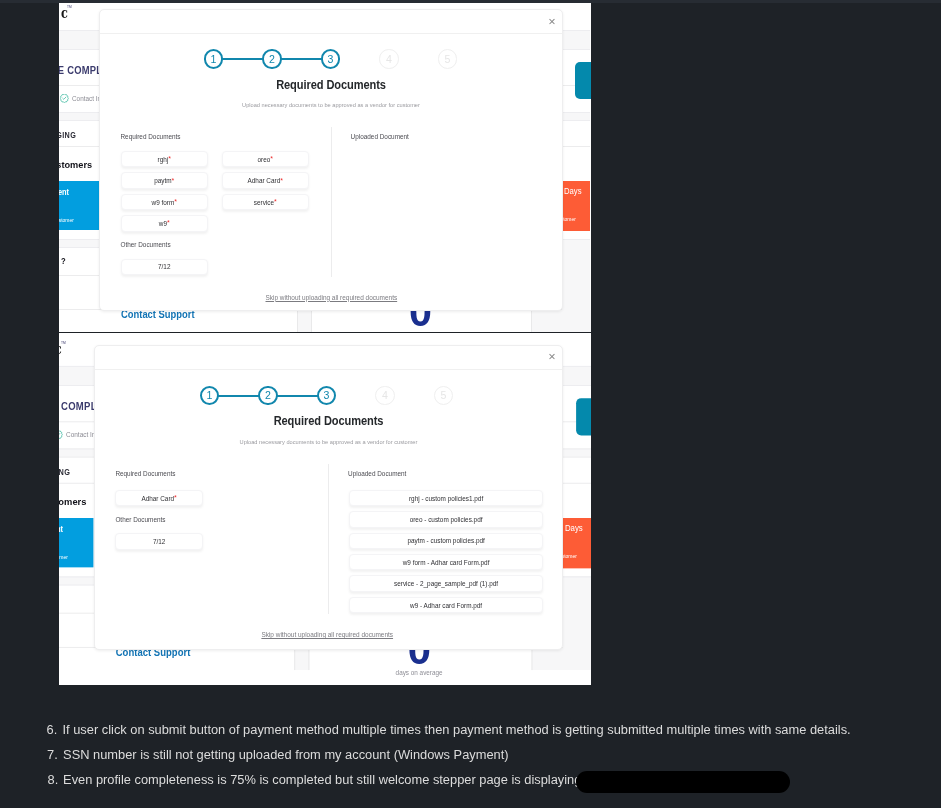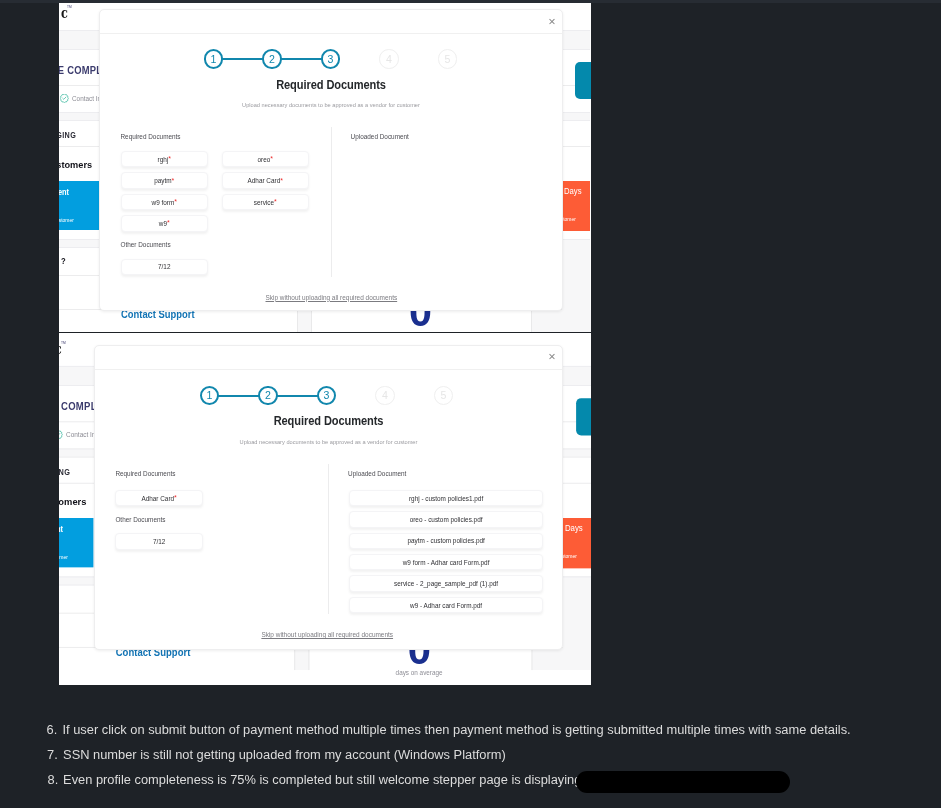--- a/index.html
+++ b/index.html
@@ -233,17 +233,17 @@
         <span style="white-space:nowrap;">w9 - Adhar card Form.pdf</span>
       </div>
       <div class="skiplink" style="left:166.4px;top:286.17px;font-size:6.46px;line-height:6.46px;text-align:left;">Skip without uploading all required documents</div>
     </div>
   </div>
 
 <div id="notes">
     <span class="btext" style="left:46.6px;top:724.06px;font-size:12.85px;line-height:12.85px;">6.</span>
     <span class="btext" style="left:62.5px;top:724.06px;font-size:12.85px;line-height:12.85px;">If user click on submit button of payment method multiple times then payment method is getting submitted multiple times with same details.</span>
     <span class="btext" style="left:47.1px;top:749.46px;font-size:12.85px;line-height:12.85px;">7.</span>
-    <span class="btext" style="left:63.1px;top:749.46px;font-size:12.85px;line-height:12.85px;">SSN number is still not getting uploaded from my account (Windows Platform)</span>
+    <span class="btext" style="left:63.1px;top:749.46px;font-size:12.85px;line-height:12.85px;">SSN number is still not getting uploaded from my account (Windows Payment)</span>
     <span class="btext" style="left:47.6px;top:774.36px;font-size:12.85px;line-height:12.85px;">8.</span>
     <span class="btext" style="left:63.1px;top:774.36px;font-size:12.85px;line-height:12.85px;">Even profile completeness is 75% is completed but still welcome stepper page is displaying for</span>
     <div class="redact" style="left:576px;top:770.9px;width:214px;height:22px;"></div>
   </div>
 
 </body></html>

